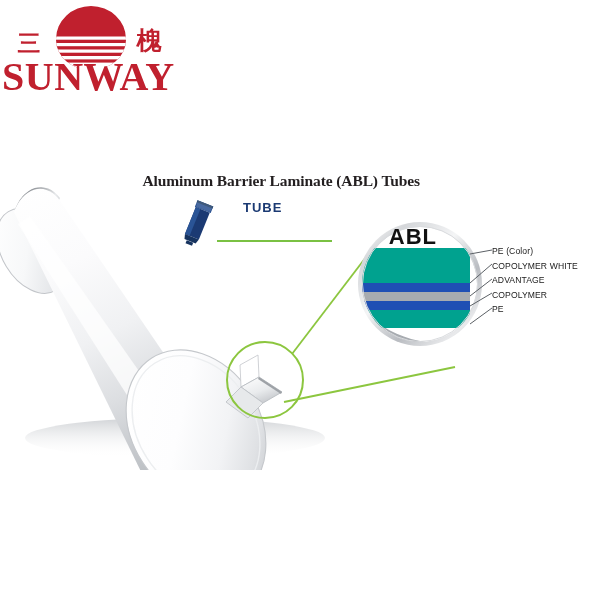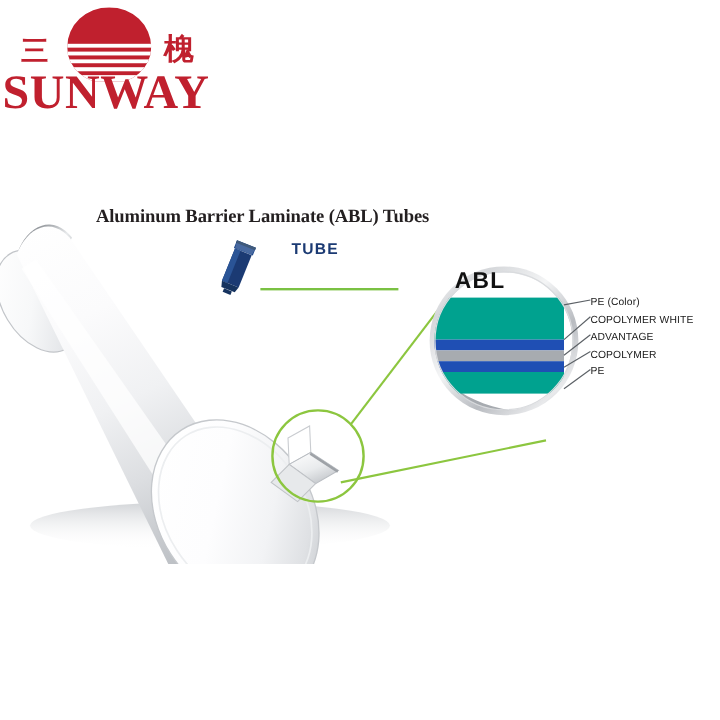--- a/index.html
+++ b/index.html
@@ -75,21 +75,21 @@
     font-size: 40px;
     letter-spacing: 0.5px;
     line-height: 38px;
   }
 
   
   #headline {
     left: 80px;
     top: 172px;
     width: 340px;
-    text-align: left;
+    text-align: right;
     color: #231f20;
     font-family: "Liberation Serif", serif;
     font-weight: 700;
     font-size: 15.5px;
     letter-spacing: -0.1px;
     white-space: nowrap;
   }
 
   
   #tube-advantage-logo {
@@ -153,28 +153,28 @@
     letter-spacing: 0.1px;
     white-space: nowrap;
   }
   .callout-label.l0 { top: 0px; }
   .callout-label.l1 { top: 14.5px; }
   .callout-label.l2 { top: 29px; }
   .callout-label.l3 { top: 43.5px; }
   .callout-label.l4 { top: 58px; }
 
   #abl-caption {
-    left: 379px;
+    left: 361px;
     top: 224px;
     width: 76px;
-    text-align: left;
+    text-align: right;
     color: #111111;
     font-family: "Liberation Sans", sans-serif;
     font-weight: 700;
-    font-size: 19px;
+    font-size: 22px;
     letter-spacing: 1px;
   }
 </style>
 </head>
 <body>
 
 <div id="stage">
 
   <div id="brand-logo" class="abs">
 

